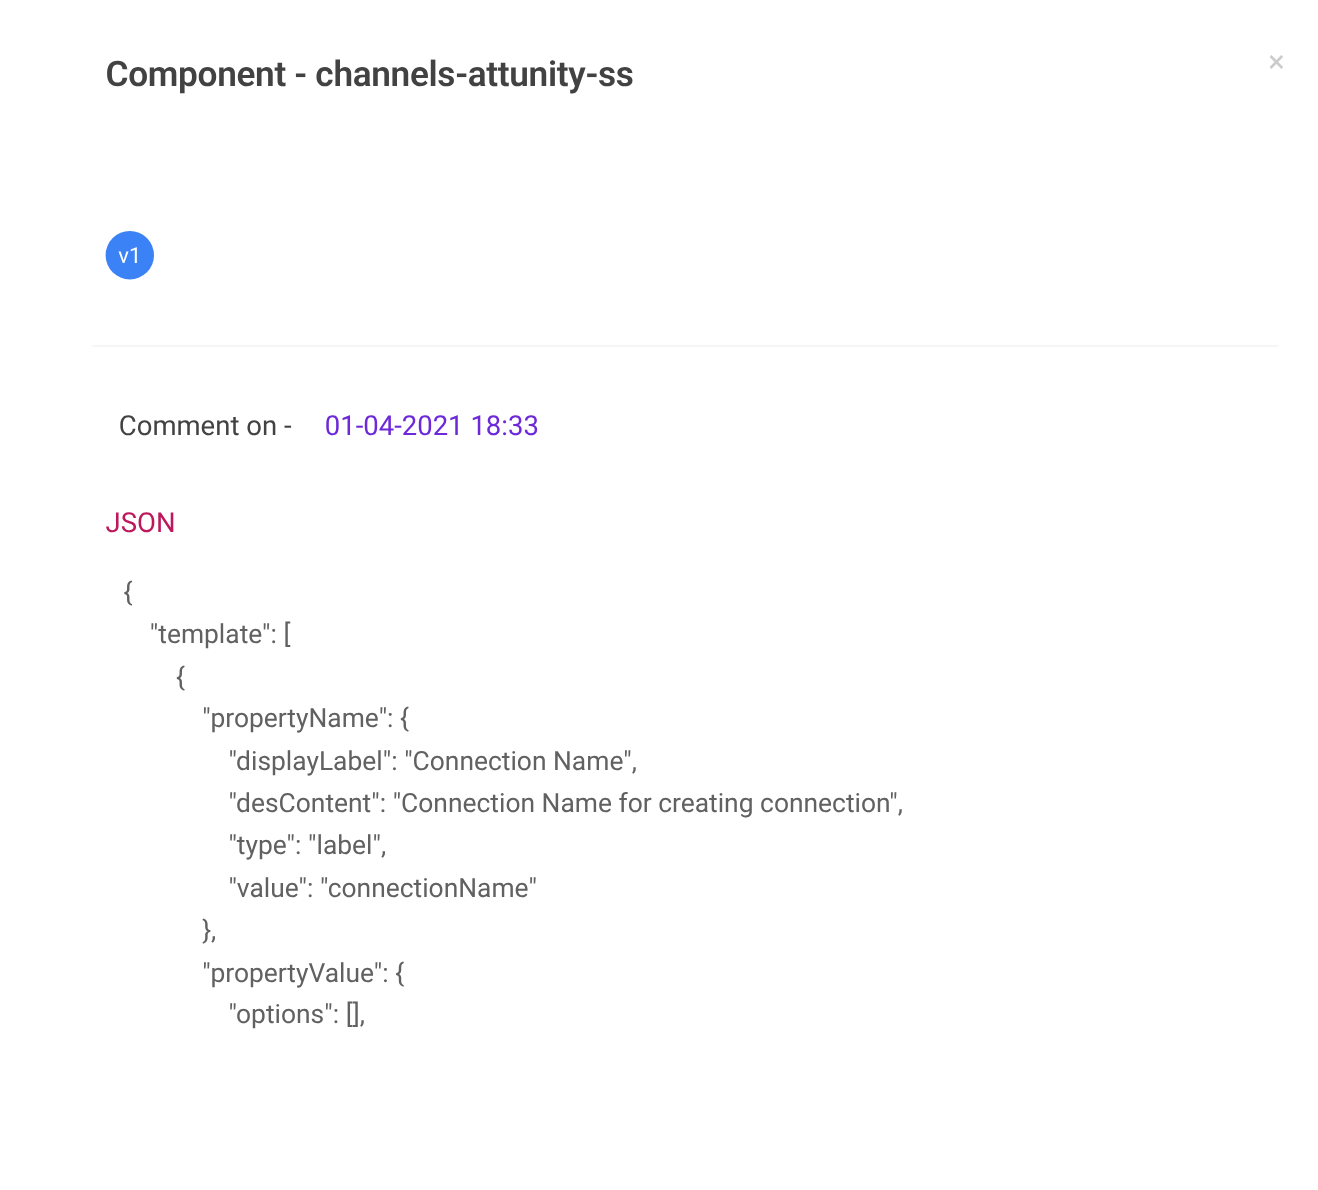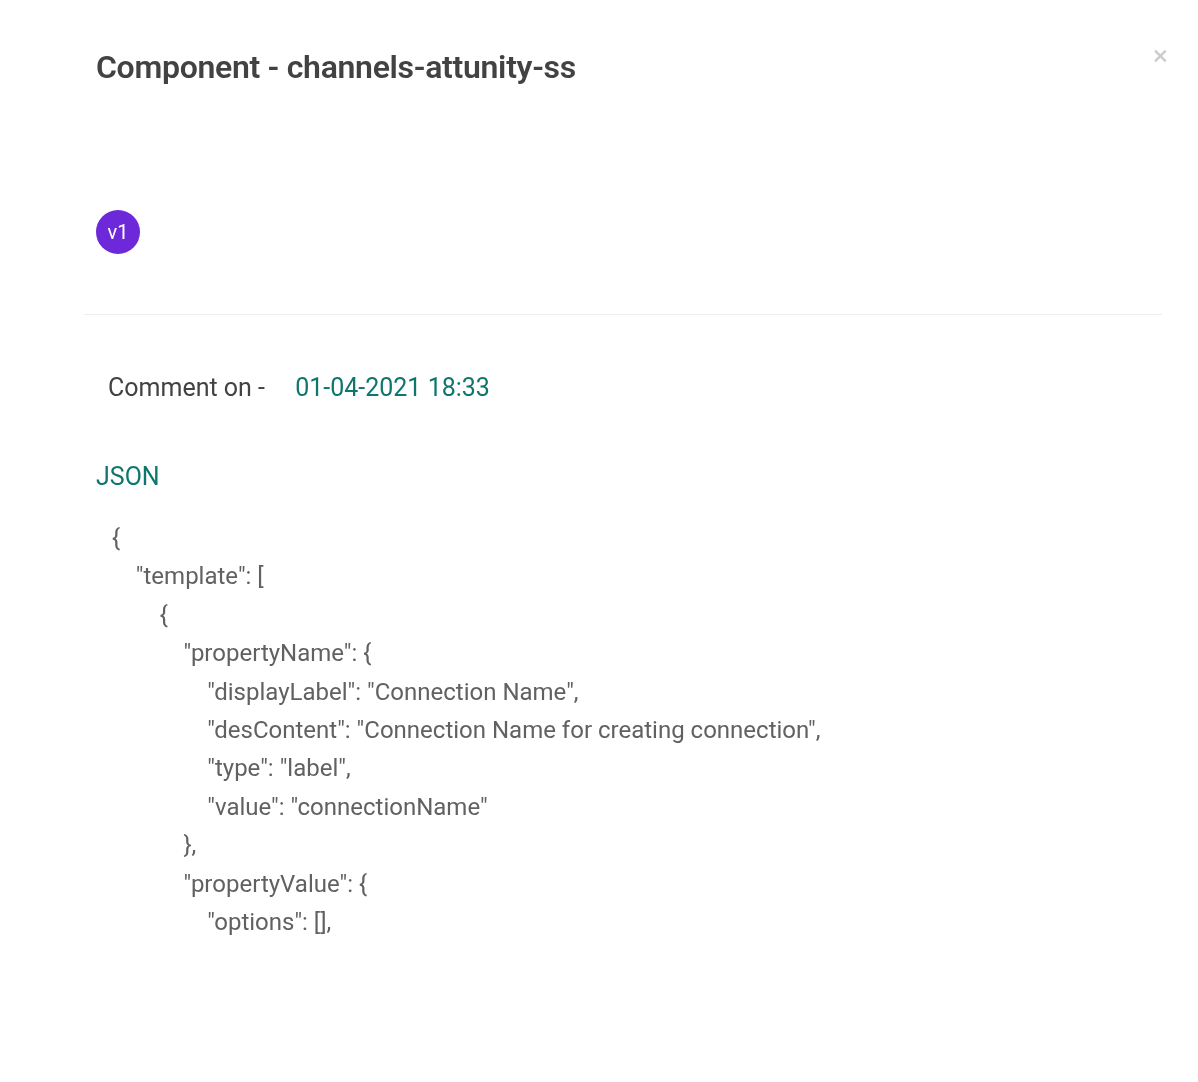--- a/index.html
+++ b/index.html
@@ -58,21 +58,21 @@
       margin-bottom: 14px;
     }
 
     .version-badge {
       display: inline-flex;
       align-items: center;
       justify-content: center;
       width: 44px;
       height: 44px;
       border-radius: 50%;
-      background: #6d28d9;
+      background: #3b82f6;
       color: #ffffff;
       font-size: 20px;
       font-weight: 400;
     }
 
     .divider {
       border: none;
       border-top: 1px solid #eeeeee;
       margin-top: 48px;
     }
@@ -80,21 +80,21 @@
     .section-modified {
       margin-top: 58px;
     }
 
     .modified-row {
       font-size: 25px;
       color: #424242;
     }
 
     .modified-timestamp {
-      color: #0f766e;
+      color: #6d28d9;
       text-align: center;
     }
 
     .section-comment {
       margin-top: 58px;
     }
 
     .comment-input {
       width: 100%;
       height: 70px;
@@ -109,21 +109,21 @@
       color: #424242;
     }
 
     .section-json {
       margin-top: 60px;
       position: relative;
     }
 
     .json-label {
       font-size: 25px;
-      color: #0f766e;
+      color: #be185d;
       margin-bottom: 16px;
     }
 
     .json-viewer-wrap {
       position: relative;
       height: 430px;
       overflow-y: auto;
       padding-right: 20px;
     }
 

